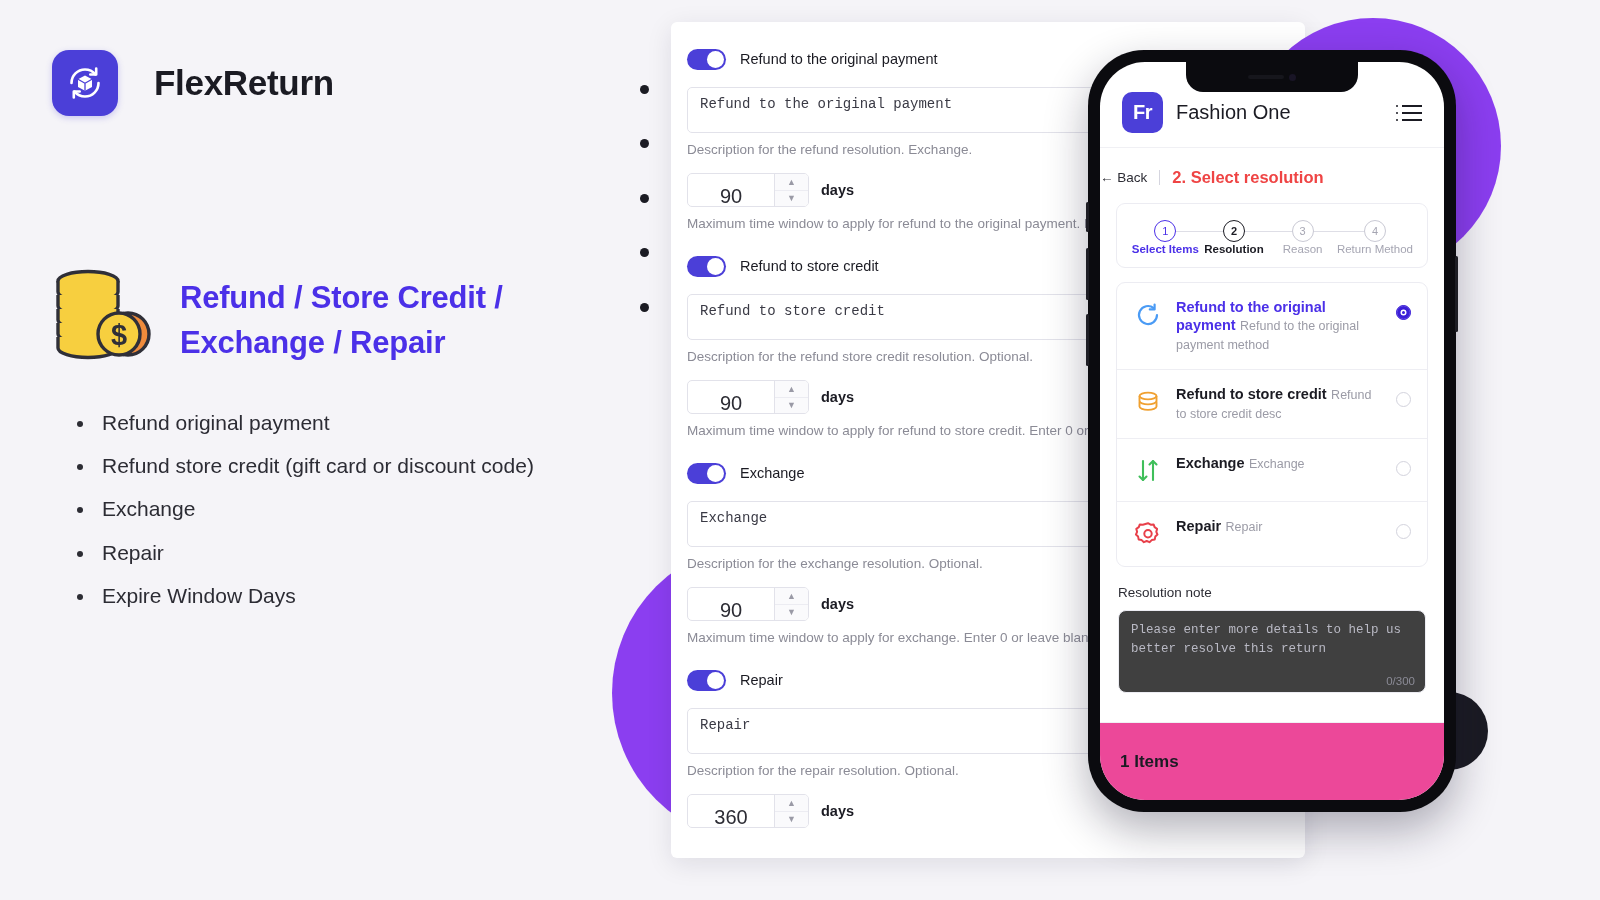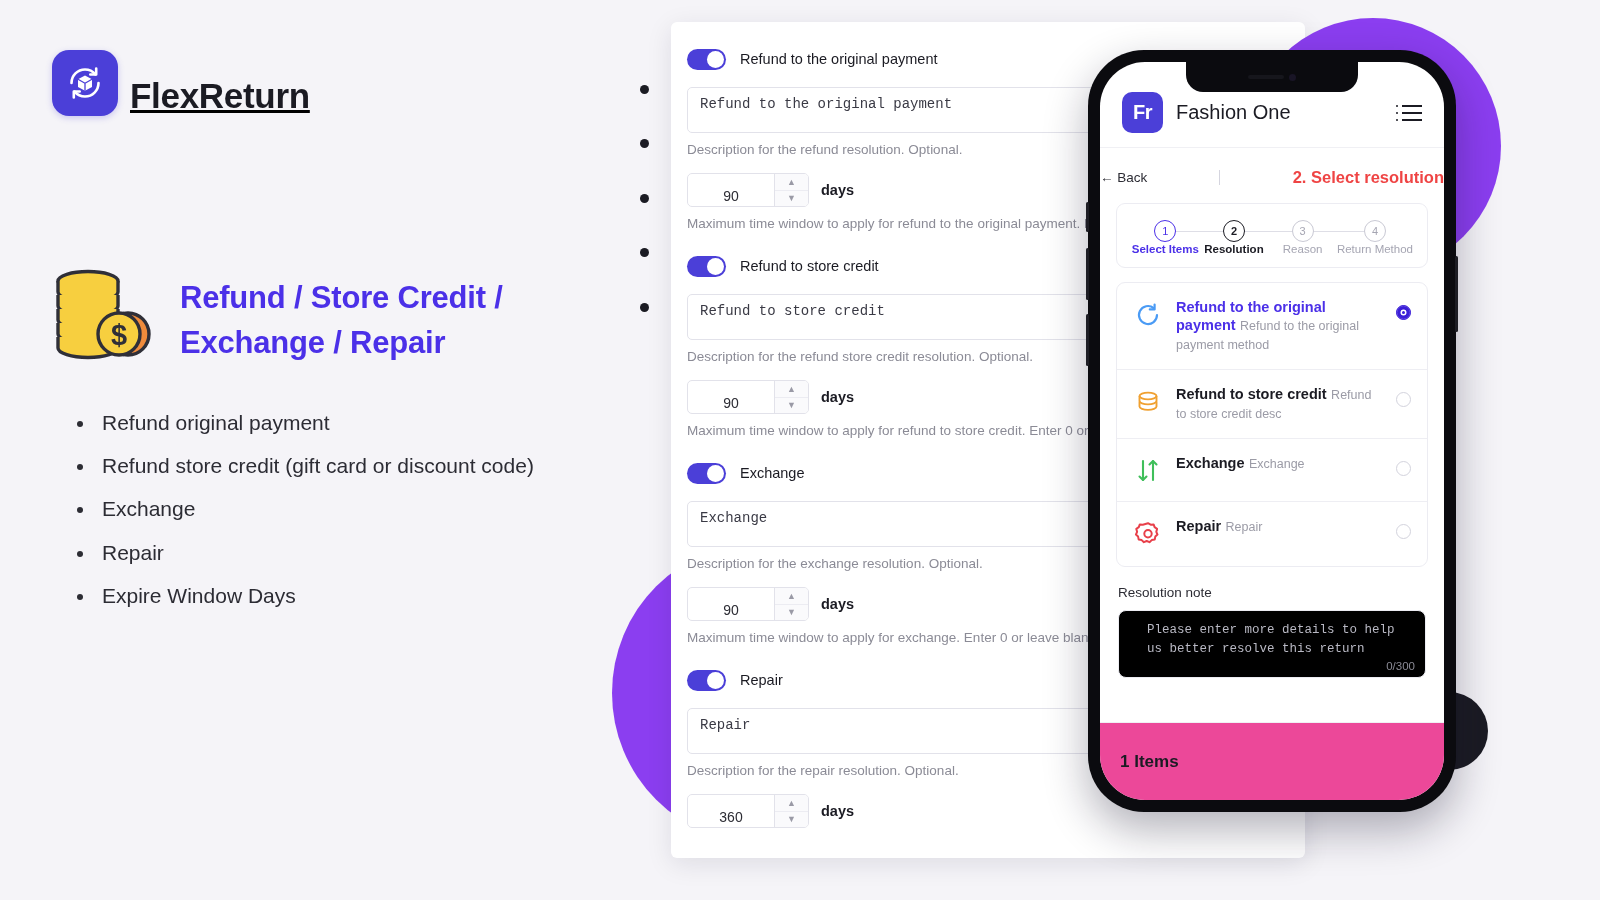--- a/index.html
+++ b/index.html
@@ -13,21 +13,21 @@
 
   
   .deco-circle { position: absolute; border-radius: 50%; }
   #circle-purple-left { left: 612px; top: 542px; width: 302px; height: 302px; background: #8b3ef0; }
   #circle-purple-right { left: 1245px; top: 18px; width: 256px; height: 256px; background: #8b3ef0; }
   #circle-dark-right { left: 1410px; top: 692px; width: 78px; height: 78px; background: #1b1b23; }
 
   
   #left-col { position: absolute; left: 0; top: 0; width: 620px; height: 900px; }
 
-  #brand { position: absolute; left: 52px; top: 50px; display: flex; align-items: flex-end; gap: 12px; text-decoration: underline; }
+  #brand { position: absolute; left: 52px; top: 50px; display: flex; align-items: center; gap: 36px; }
   #brand-logo {
     width: 66px; height: 66px; border-radius: 17px;
     background: #4b3fd8; display: flex; align-items: center; justify-content: center;
     box-shadow: 0 2px 6px rgba(75,63,216,.25);
   }
   #brand-name { font-size: 35px; font-weight: bold; color: #1b1b23; letter-spacing: -.3px; }
 
   #feature { position: absolute; left: 50px; top: 258px; width: 560px; }
   #feature-head { display: flex; align-items: flex-start; gap: 22px; }
   #coins-icon { width: 108px; height: 100px; flex: 0 0 108px; margin-top: 8px; }
@@ -74,21 +74,21 @@
     padding: 8px 12px; display: block;
   }
   .res-help { margin-top: 9px; font-size: 13.5px; color: #8b8b96; white-space: nowrap; }
   .days-row { display: flex; align-items: center; gap: 12px; margin-top: 16px; }
   .stepper {
     width: 122px; height: 34px; border: 1px solid #e2e2ea; border-radius: 5px;
     display: flex; align-items: stretch; background: #fff; overflow: hidden;
   }
   .stepper-value {
     flex: 1; display: flex; align-items: center; justify-content: center;
-    font-size: 14px; color: #2c2c34; margin-top: 12px;
+    font-size: 20px; color: #2c2c34; margin-top: 12px;
   }
   .stepper-arrows {
     width: 34px; border-left: 1px solid #e2e2ea; background: #fafafc;
     display: flex; flex-direction: column;
   }
   .stepper-arrows span {
     flex: 1; display: flex; align-items: center; justify-content: center;
     font-size: 9px; color: #9a9aa6;
   }
   .stepper-arrows span:first-child { border-bottom: 1px solid #ececf2; }
@@ -129,21 +129,21 @@
   }
   #app-title { flex: 1; font-size: 20px; color: #1b1b23; }
   #menu-icon { display: flex; flex-direction: column; gap: 5px; padding: 3px 0; }
   #menu-icon i { display: block; width: 20px; height: 2px; background: #1b1b23; position: relative; }
   #menu-icon i::before {
     content: ""; position: absolute; left: -6px; top: 0;
     width: 2px; height: 2px; background: #1b1b23; border-radius: 50%;
   }
 
   #step-header {
-    display: flex; align-items: center; justify-content: space-between; gap: 12px;
+    display: flex; align-items: center; justify-content: flex-start; gap: 12px;
     padding: 20px 0 16px 0;
   }
   #back-link { font-size: 13.5px; color: #2c2c34; }
   #step-divider { width: 1px; height: 15px; background: #d5d5df; }
   #step-title { font-size: 16.5px; font-weight: bold; color: #ef4444; }
 
   .phone-card {
     margin: 0 16px 14px 16px; border: 1px solid #ececf2;
     border-radius: 9px; background: #fff;
   }
@@ -182,22 +182,22 @@
     flex: 0 0 15px; margin-top: 7px; background: #fff;
   }
   .option-row.selected .option-radio {
     border-color: #3b1fd8; background: #3b1fd8;
     box-shadow: inset 0 0 0 3.5px #3b1fd8, inset 0 0 0 5px #fff;
   }
 
   #note-section { padding: 4px 18px 0 18px; }
   #note-label { font-size: 13.5px; color: #2c2c34; margin-bottom: 10px; }
   #note-box {
-    border: 1px solid #ececf2; border-radius: 8px; height: 68px;
-    padding: 10px 28px; position: relative; background: #000000;
+    border: 1px solid #ececf2; border-radius: 8px; height: 83px;
+    padding: 10px 12px; position: relative; background: #404040;
   }
   #note-placeholder {
     font-family: "Liberation Mono", monospace; font-size: 12.5px;
     color: #b9b9c4; line-height: 1.55;
   }
   #note-counter { position: absolute; right: 10px; bottom: 5px; font-size: 11.5px; color: #8b8b96; }
 
   #phone-footer {
     position: absolute; left: 0; right: 0; bottom: 0; height: 78px;
     border-top: 1px solid #f0f0f4; background: #ec4899;
@@ -271,21 +271,21 @@
   </div>
 
   <div id="settings-card">
 
     <div class="res-block">
       <div class="res-toggle-row">
         <div class="toggle"></div>
         <span class="res-toggle-label">Refund to the original payment</span>
       </div>
       <div class="res-input">Refund to the original payment</div>
-      <div class="res-help">Description for the refund resolution. Optional.</div>
+      <div class="res-help">Description for the refund resolution. Exchange.</div>
       <div class="days-row">
         <div class="stepper">
           <div class="stepper-value">90</div>
           <div class="stepper-arrows">
             <span>▲</span>
             <span>▼</span>
           </div>
         </div>
         <span class="days-unit">days</span>
       </div>

